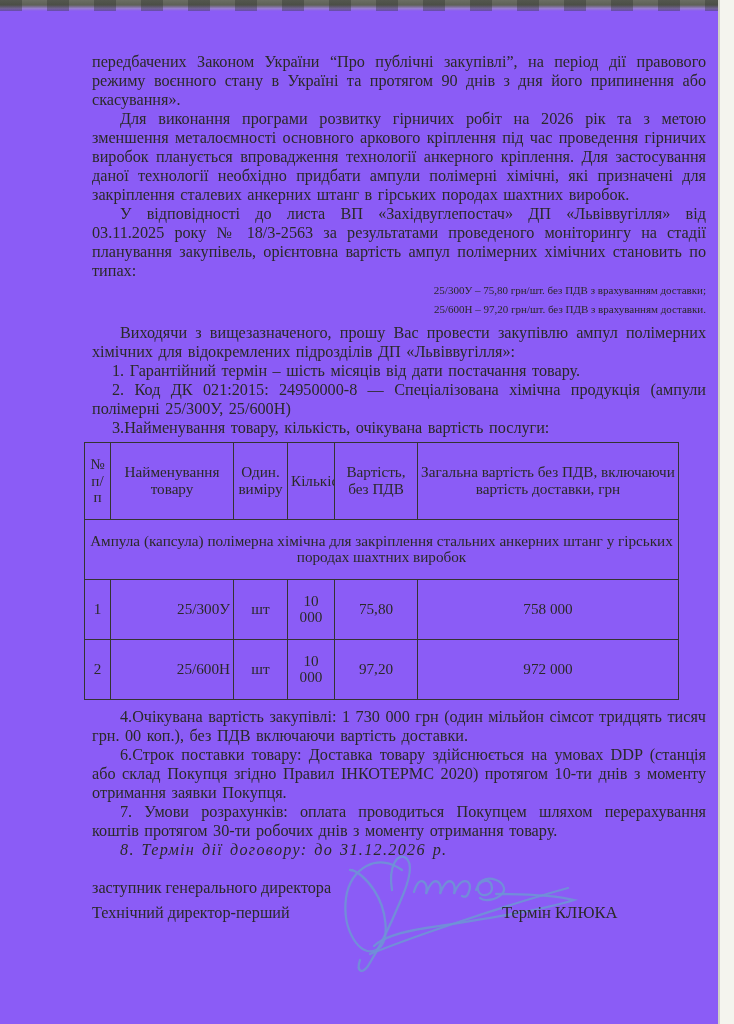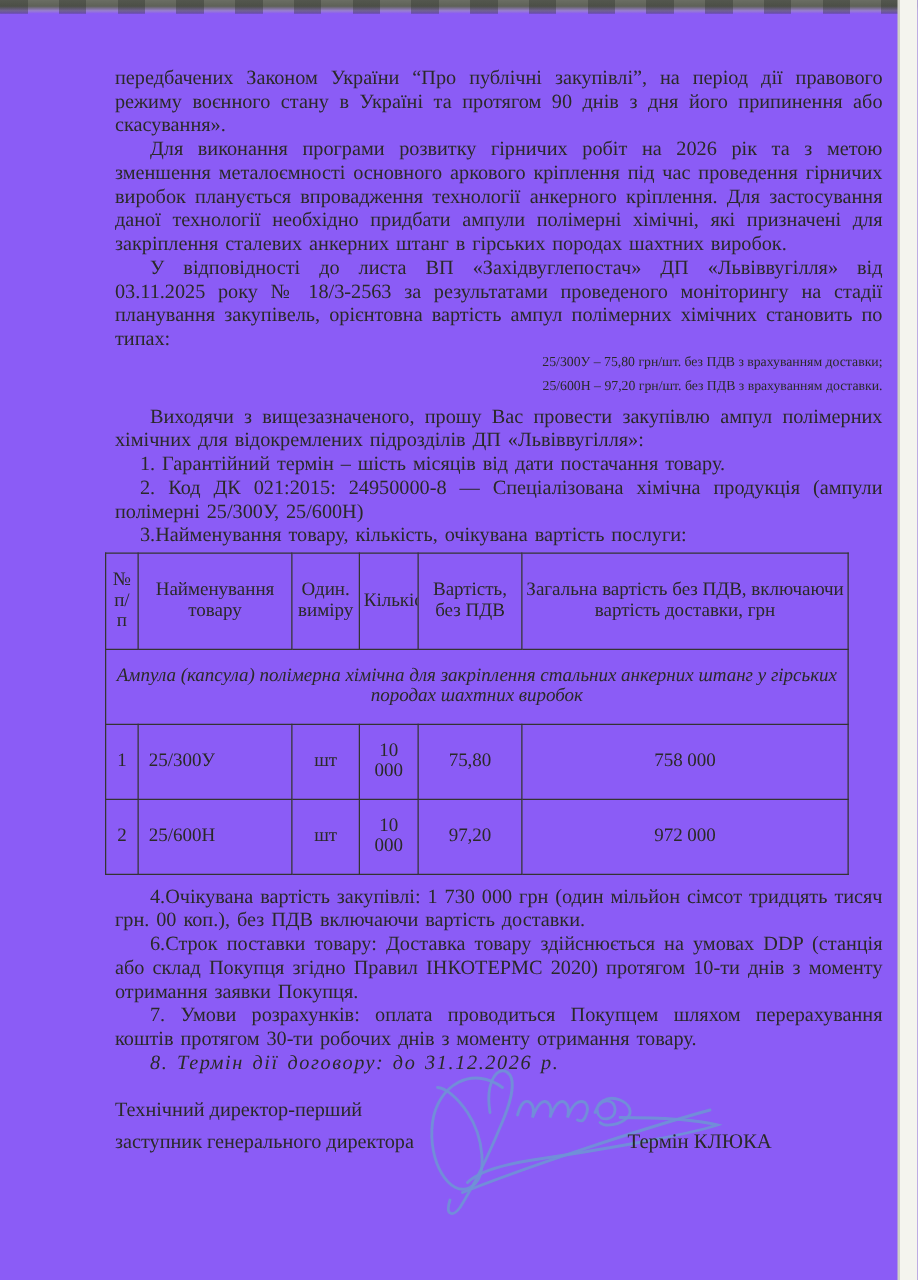--- a/index.html
+++ b/index.html
@@ -38,23 +38,23 @@
     width:594px; margin:4px 0 8px -8px;
     font-size:15.2px; line-height:16.5px;
     border:1.8px solid #343432;
   }
   table.goods td {
     border:1.4px solid #343432;
     padding:13px 3px; text-align:center; vertical-align:middle;
     overflow:hidden;
     margin-left:28px;
   }
-  table.goods td.left { text-align:left; padding-left:8px; }
+  table.goods td.left { text-align:right; padding-left:8px; }
   tr.hrow   { height:57px; }
-  tr.mrow   { height:48px;font-style:italic; }
+  tr.mrow   { height:48px; }
   tr.drow1  { height:27px; }
   tr.drow2  { height:30px; }
   tr.trow   { height:27px; }
 
   .sig { position:relative; margin-top:8px; height:118px; }
   .sig-titles { position:absolute; left:0; top:8px; font-size:16.2px; line-height:25.5px; white-space:nowrap; }
   .sig-name   { position:absolute; left:410px; top:35px; font-size:16.6px; white-space:nowrap; }
   .sig-svg    { position:absolute; left:238px; top:-20px; width:255px; height:132px; }
   .sig-svg path { fill:none; stroke:#6f92d6; stroke-width:2.3; stroke-linecap:round; opacity:.9; }
 </style>
@@ -117,22 +117,22 @@
     </tbody>
       </table>
 
     <p class="body">4.Очікувана вартість закупівлі: 1 730 000 грн  (один мільйон сімсот тридцять тисяч грн. 00  коп.), без ПДВ включаючи вартість доставки.</p>
     <p class="body">6.Строк поставки товару: Доставка товару здійснюється на умовах DDP (станція  або склад Покупця згідно Правил ІНКОТЕРМС 2020) протягом 10-ти днів  з моменту отримання заявки Покупця.</p>
     <p class="body">7.  Умови розрахунків: оплата проводиться  Покупцем  шляхом перерахування коштів протягом 30-ти  робочих  днів  з моменту отримання товару.</p>
     <p class="body spread">8. Термін дії договору: до 31.12.2026 р.</p>
 
     <div class="sig">
       <div class="sig-titles">
+        <div>заступник генерального директора</div>
         <div>Технічний директор-перший</div>
-        <div>заступник генерального директора</div>
       </div>
       <svg class="sig-svg" viewBox="0 0 255 132" aria-hidden="true">
         <path d="M72 22 C48 4 20 20 16 50 C12 82 30 110 46 102 C62 94 56 60 44 42 C36 30 26 22 20 22" stroke="#6f92d6"></path>
         <path d="M62 42 C58 18 68 4 76 10 C84 16 78 36 70 54 C60 78 48 102 38 118 C32 126 26 124 30 112" stroke="#6f92d6"></path>
         <path d="M84 44 Q88 30 94 34 Q98 37 96 46 Q102 30 108 34 Q112 37 110 46 Q116 30 122 34 Q126 37 124 46 Q130 30 138 34 Q142 38 138 46 Q136 50 132 48" stroke="#6f92d6"></path>
         <path d="M146 42 C150 30 162 30 162 40 C162 48 150 50 148 42 C146 34 156 28 166 32 C174 35 176 42 172 46 C166 52 154 54 150 50" stroke="#6f92d6"></path>
         <path d="M40 106 C90 86 180 56 238 40" stroke="#6f92d6"></path>
         <path d="M166 46 C200 46 228 48 244 52 C220 60 150 72 96 80 C70 84 52 90 44 98" stroke="#6f92d6"></path>
       </svg>
       <div class="sig-name">Термін КЛЮКА</div>

